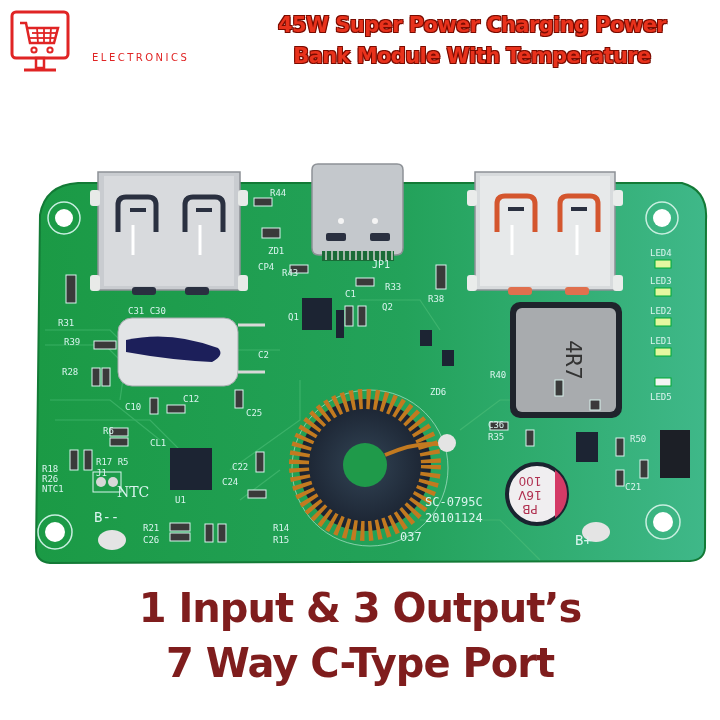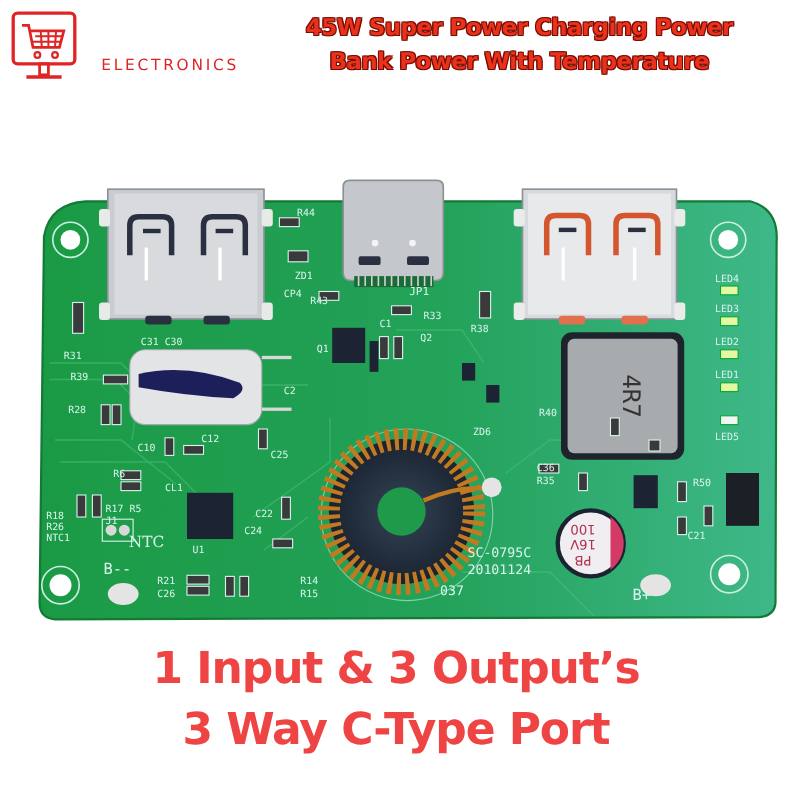--- a/index.html
+++ b/index.html
@@ -8,33 +8,33 @@
       font-family: "DejaVu Sans", sans-serif;
     }
     .logo { position: absolute; left: 10px; top: 10px; width: 220px; height: 65px; }
     .logo-mark { position: absolute; left: 0; top: 0; width: 60px; height: 64px; }
     .brand-name {
       position: absolute; left: 78px; top: 6px; font-family: "DejaVu Sans", sans-serif;
       font-weight: bold; font-size: 27px; color: #3a2fe0; letter-spacing: -0.5px; white-space: nowrap;
     }
     .brand-sub {
       position: absolute; left: 82px; top: 42px; font-family: "DejaVu Sans", sans-serif;
-      font-size: 14px; color: #e02424; letter-spacing: 2.5px; white-space: nowrap;
+      font-size: 10px; color: #e02424; letter-spacing: 2.5px; white-space: nowrap;
     }
     .title {
       position: absolute; left: 232px; top: 10px; width: 480px; text-align: center;
       font-family: "DejaVu Sans", sans-serif; font-weight: bold; font-size: 21px; line-height: 31px;
       color: #e8321c; letter-spacing: -0.6px;
       text-shadow: 0 0 1px #7a0c00, 1px 1px 0 #7a0c00, -1px -1px 0 #7a0c00, 1px -1px 0 #7a0c00, -1px 1px 0 #7a0c00;
     }
     .title div { white-space: nowrap; }
     .board { position: absolute; left: 0; top: 130px; width: 720px; height: 440px; }
     .caption {
       position: absolute; left: 0; width: 720px; text-align: center;
-      font-family: "DejaVu Sans", sans-serif; font-weight: bold; color: #ef4444;
+      font-family: "DejaVu Sans", sans-serif; font-weight: bold; color: #7f1d1d;
       font-size: 40px; letter-spacing: -1px; white-space: nowrap;
     }
     .cap1 { top: 585px; }
     .cap2 { top: 640px; }
     .silk { font-family: "DejaVu Sans Mono", monospace; fill: #d9f4ee; font-size: 10px; }
   </style>
 </head>
 <body>
 
 <div class="logo">
@@ -49,21 +49,21 @@
     <line x1="34" y1="18" x2="34" y2="33" stroke="#e02424" stroke-width="1.8"></line>
     <line x1="41" y1="18" x2="40" y2="33" stroke="#e02424" stroke-width="1.8"></line>
     <circle cx="24" cy="40" r="2.6" fill="none" stroke="#e02424" stroke-width="2"></circle>
     <circle cx="40" cy="40" r="2.6" fill="none" stroke="#e02424" stroke-width="2"></circle>
   </svg>
   <div class="brand-sub">ELECTRONICS</div>
 </div>
 
 <div class="title">
   <div>45W Super Power Charging Power</div>
-  <div>Bank Power With Temperature</div>
+  <div>Bank Module With Temperature</div>
 </div>
 
 <svg class="board" viewBox="0 130 720 440">
   <defs>
     <linearGradient id="pcbg" x1="0" y1="0" x2="1" y2="0">
       <stop offset="0" stop-color="#1b9a45"></stop>
       <stop offset="0.55" stop-color="#23a25a"></stop>
       <stop offset="1" stop-color="#3fb889"></stop>
     </linearGradient>
     <radialGradient id="coilg" cx="0.5" cy="0.5" r="0.5">
@@ -295,13 +295,13 @@
     <text x="488" y="428" font-size="9">C36</text>
     <text x="488" y="440" font-size="9">R35</text>
     <text x="630" y="442" font-size="9">R50</text>
     <text x="625" y="490" font-size="9">C21</text>
     <text x="490" y="378" font-size="9">R40</text>
     <text x="430" y="395" font-size="9">ZD6</text>
   </g>
 </svg>
 
 <div class="caption cap1">1 Input &amp; 3 Output’s</div>
-<div class="caption cap2">3 Way C-Type Port</div>
+<div class="caption cap2">7 Way C-Type Port</div>
 
 </body></html>

